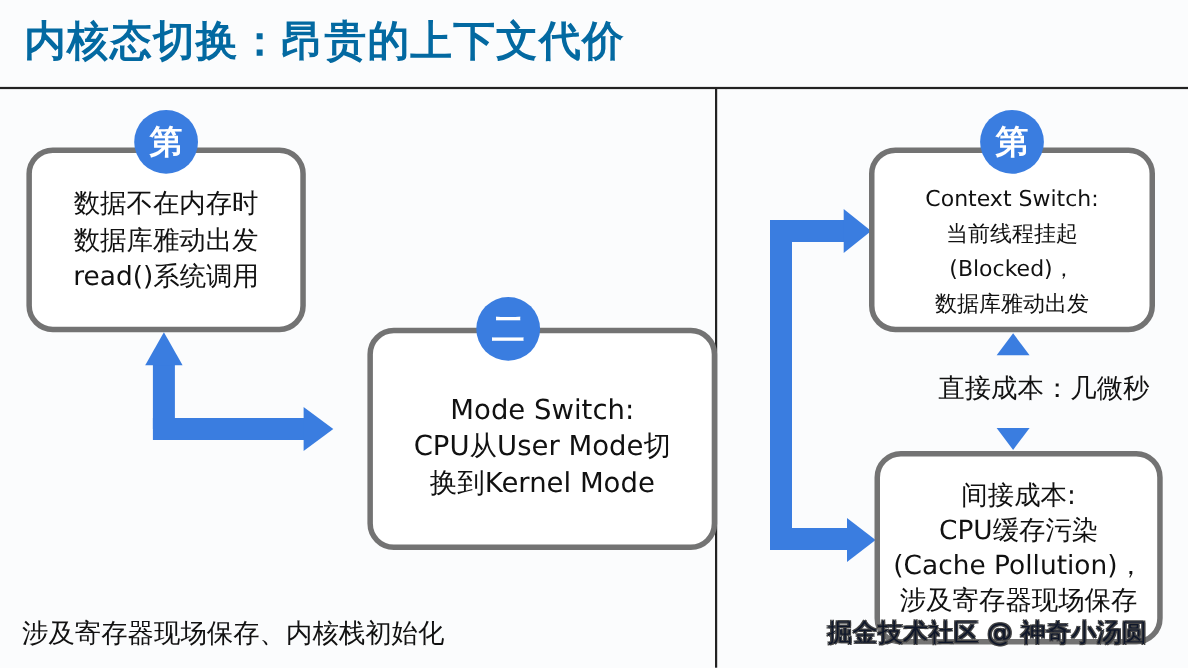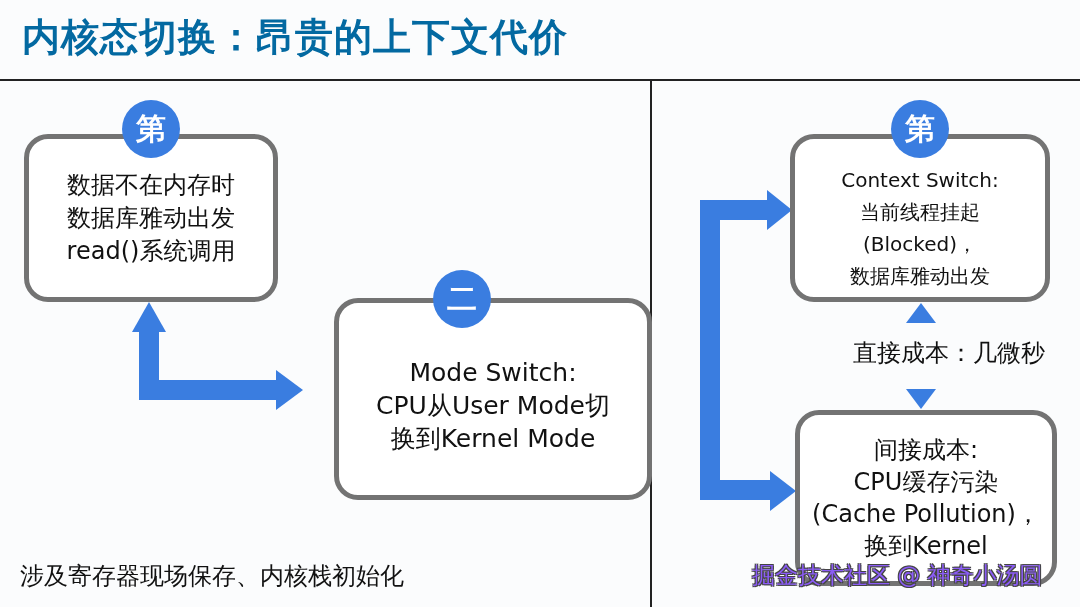--- a/index.html
+++ b/index.html
@@ -37,21 +37,21 @@
       display:flex; align-items:center; justify-content:center;
     }
     #badge1 { left:122px; top:100px; }
     #badge2 { left:433px; top:270px; }
     #badge3 { left:891px; top:100px; }
 
     .note { position:absolute; font-size:24px; white-space:nowrap; }
     #note-left { left:20px; top:560px; }
     #note-mid { left:812px; top:337px;margin-left:41px; }
     .watermark {
-      position:absolute; left:752px; top:560px; font-size:23px; color:#8b5cf6;
+      position:absolute; left:752px; top:560px; font-size:23px; color:#0f172a;
       text-shadow:1px 1px 0 #444, -1px -1px 0 #444, 1px -1px 0 #444, -1px 1px 0 #444;
       white-space:nowrap;
     }
     svg.arrows { position:absolute; left:0; top:0; }
   </style>
 </head>
 <body>
 
 <div class="title">内核态切换：昂贵的上下文代价</div>
 <div class="hline"></div>
@@ -99,17 +99,17 @@
   <span class="line">数据库雅动出发</span>
 </div>
 <div class="badge" id="badge3">第</div>
 
 <div class="note" id="note-mid">直接成本：几微秒</div>
 
 <div class="box" id="box4">
   <span class="line">间接成本:</span>
   <span class="line">CPU缓存污染</span>
   <span class="line">(Cache Pollution)，</span>
-  <span class="line">换到Kernel</span>
+  <span class="line">涉及寄存器现场保存</span>
 </div>
 
 <div class="note" id="note-left">涉及寄存器现场保存、内核栈初始化</div>
 <div class="watermark">掘金技术社区 @ 神奇小汤圆</div>
 
 </body></html>

